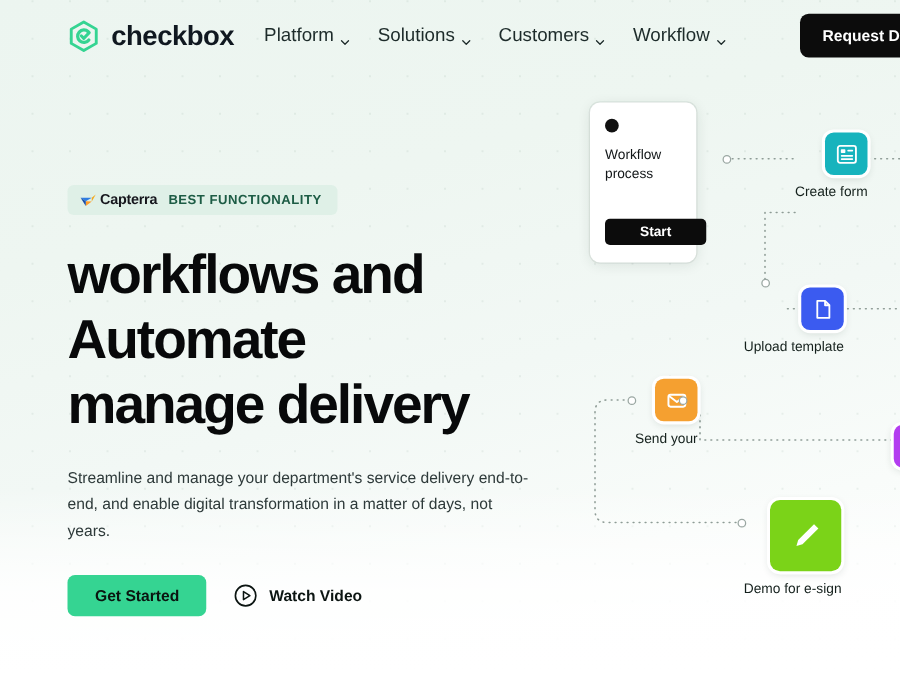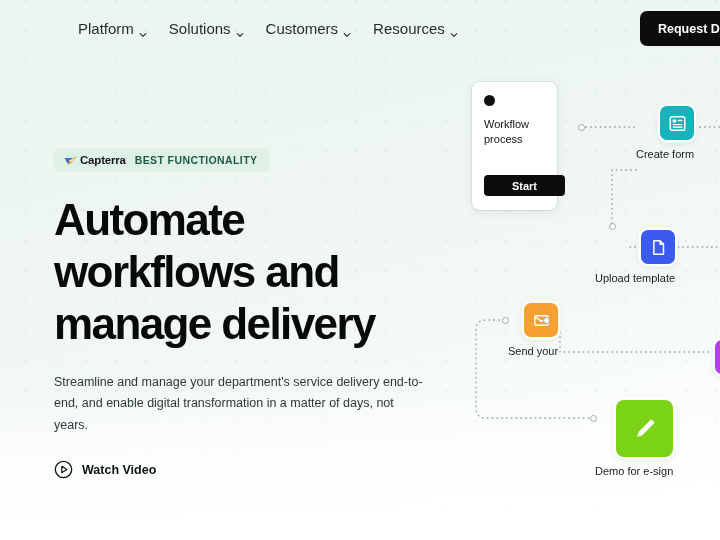--- a/index.html
+++ b/index.html
@@ -307,20 +307,30 @@
     z-index: 8;
   }
 </style>
 </head>
 <body>
 
 <div class="page">
 
   <div class="header">
 
+    <div class="brand">
+      <span class="brand-mark">
+        <svg viewBox="0 0 26 26" width="26" height="26" aria-hidden="true">
+          <path d="M13 1.6 23 7.3v11.4L13 24.4 3 18.7V7.3z" fill="none" stroke="#35d492" stroke-width="2.3" stroke-linejoin="round"></path>
+          <path d="M16.6 9.4a5 5 0 1 0 .5 6.6" fill="none" stroke="#35d492" stroke-width="2.6" stroke-linecap="round"></path>
+          <path d="M11 12.6l2 2.1 4.4-4.6" fill="none" stroke="#35d492" stroke-width="2.4" stroke-linecap="round" stroke-linejoin="round"></path>
+        </svg>
+      </span>
+      <span class="brand-name">checkbox</span>
+    </div>
 
     <nav class="nav">
       <div class="nav-item">
         <span>Platform</span>
         <span class="chev">
           <svg viewBox="0 0 10 10" width="8" height="8">
               <path d="M1.5 3.3 5 6.8l3.5-3.5" fill="none" stroke="#1d2b2a" stroke-width="1.3" stroke-linecap="round" stroke-linejoin="round"></path>
             </svg>
         </span>
       </div>
@@ -334,21 +344,21 @@
       </div>
       <div class="nav-item">
         <span>Customers</span>
         <span class="chev">
           <svg viewBox="0 0 10 10" width="8" height="8">
               <path d="M1.5 3.3 5 6.8l3.5-3.5" fill="none" stroke="#1d2b2a" stroke-width="1.3" stroke-linecap="round" stroke-linejoin="round"></path>
             </svg>
         </span>
       </div>
       <div class="nav-item">
-        <span>Resources</span>
+        <span>Workflow</span>
         <span class="chev">
           <svg viewBox="0 0 10 10" width="8" height="8">
               <path d="M1.5 3.3 5 6.8l3.5-3.5" fill="none" stroke="#1d2b2a" stroke-width="1.3" stroke-linecap="round" stroke-linejoin="round"></path>
             </svg>
         </span>
       </div>
     </nav>
   </div>
 
   <button class="cta-demo">Request Demo</button>
@@ -364,28 +374,29 @@
             <path d="M4.6 6.0 L9.4 6.2 L4.6 9.7 Z" fill="#ff9d28"></path>
             <path d="M0.5 3.1 L4.6 6.0 L4.6 9.7 Z" fill="#1a4ea8"></path>
           </svg>
         </span>
         <span>Capterra</span>
       </span>
       <span class="badge-text">BEST FUNCTIONALITY</span>
     </div>
 
     <h1 class="headline">
+      <span>workflows and</span>
       <span>Automate</span>
-      <span>workflows and</span>
       <span>manage delivery</span>
     </h1>
 
     <p class="subcopy">Streamline and manage your department's service delivery end-to-end, and enable digital transformation in a matter of days, not years.</p>
 
     <div class="actions">
+      <button class="btn-start">Get Started</button>
       <button class="btn-video">
         <span class="play-ring">
           <svg viewBox="0 0 20 20" width="19" height="19" aria-hidden="true">
             <circle cx="10" cy="10" r="8.6" fill="none" stroke="#0c1512" stroke-width="1.4"></circle>
             <path d="M8.2 6.6 L13.6 10 L8.2 13.4 Z" fill="none" stroke="#0c1512" stroke-width="1.3" stroke-linejoin="round"></path>
           </svg>
         </span>
         <span class="btn-video-label">Watch Video</span>
       </button>
     </div>

